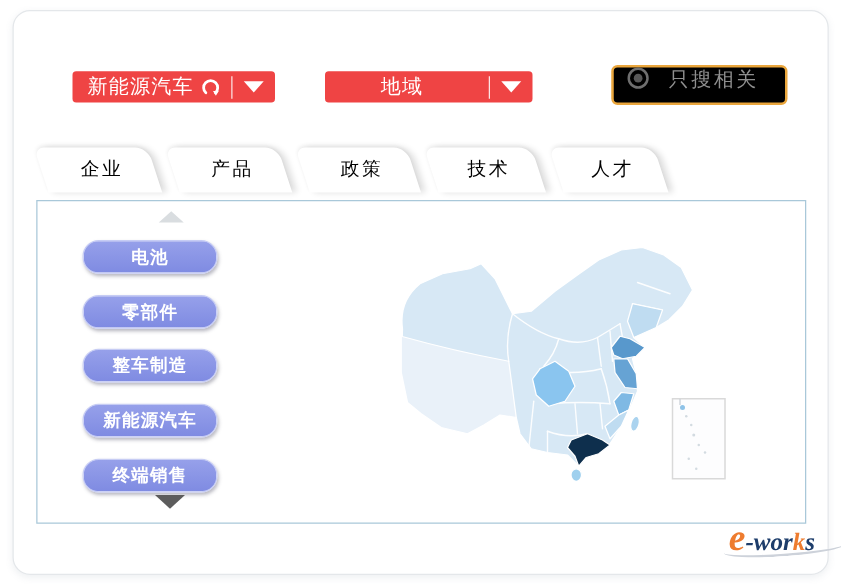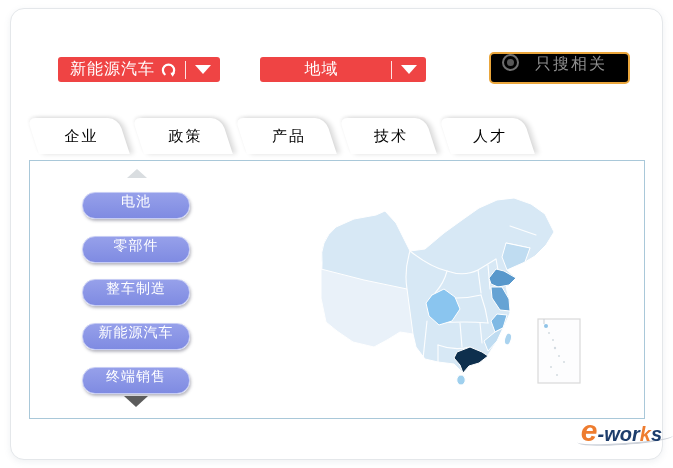--- a/index.html
+++ b/index.html
@@ -61,33 +61,33 @@
     position:absolute;left:97px;top:8px;width:0;height:0;cursor:pointer;
     border-left:10px solid transparent;border-right:10px solid transparent;
     border-bottom:9px solid #d9dde0;
   }
   .scroll-down{
     position:absolute;left:94px;top:235px;width:0;height:0;cursor:pointer;
     border-left:12px solid transparent;border-right:12px solid transparent;
     border-top:11px solid #5c5c5c;
   }
   .cat-btn{
-    position:absolute;left:52px;width:106px;height:25px;border-radius:13px;
+    position:absolute;left:36px;width:106px;height:25px;border-radius:13px;
     background:linear-gradient(#96a0ea,#7f8be2);
     border:1px solid #c6ccf4;
     box-shadow:1px 2px 3px rgba(100,100,120,.45);
-    color:#fff;font-size:14px;font-weight:normal;letter-spacing:1px;
-    display:flex;align-items:flex-start;justify-content:center;cursor:pointer;
+    color:#fff;font-size:14px;font-weight:bold;letter-spacing:1px;
+    display:flex;align-items:center;justify-content:center;cursor:pointer;
   }
   .cat-0{top:31px}.cat-1{top:75px}.cat-2{top:118px}.cat-3{top:162px}.cat-4{top:206px}
   .mapwrap{position:absolute;left:262px;top:10px;width:330px;height:240px;}
   
   .logo{
-    position:absolute;right:0;bottom:8px;z-index:3;
-    font-family:Liberation Sans, sans-serif;font-style:italic;font-weight:bold;
+    position:absolute;right:10px;bottom:8px;z-index:3;
+    font-family:Liberation Serif, serif;font-style:italic;font-weight:bold;
     white-space:nowrap;line-height:30px;
   }
   .logo .swoosh{
     position:absolute;left:-4px;bottom:6px;width:96px;height:10px;
     border-bottom:2px solid #cdd2da;border-radius:50%;transform:rotate(-4deg);
   }
   .logo-e{font-size:30px;color:#ee7c2f;position:relative;}
   .logo-mid,.logo-s{font-size:20px;color:#1d3d6b;position:relative;}
   .logo-k{font-size:20px;color:#ee7c2f;position:relative;}
 </style>
@@ -117,27 +117,27 @@
         <span class="radio-inner"></span>
       </span>
     <span class="radio-lbl">只搜相关</span>
   </div>
 
   <div class="tabs">
     <div class="tab" style="width:105px">
       <span class="tab-bg"></span>
       <span class="tab-lbl">企业</span>
     </div>
+    <div class="tab" style="width:104px">
+      <span class="tab-bg"></span>
+      <span class="tab-lbl">产品</span>
+    </div>
     <div class="tab" style="width:103px">
       <span class="tab-bg"></span>
       <span class="tab-lbl">政策</span>
-    </div>
-    <div class="tab" style="width:104px">
-      <span class="tab-bg"></span>
-      <span class="tab-lbl">产品</span>
     </div>
     <div class="tab" style="width:100px">
       <span class="tab-bg"></span>
       <span class="tab-lbl">技术</span>
     </div>
     <div class="tab" style="width:98px">
       <span class="tab-bg"></span>
       <span class="tab-lbl">人才</span>
     </div>
   </div>

